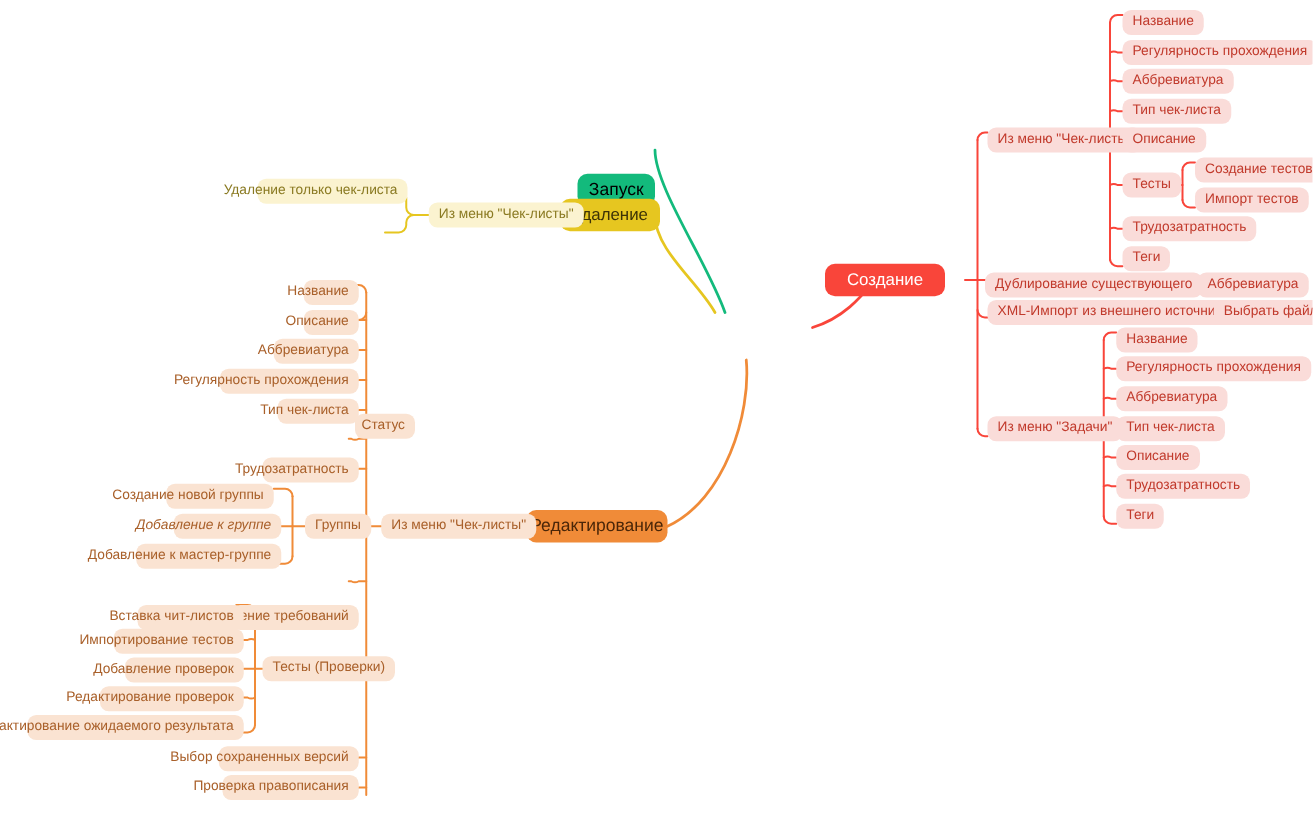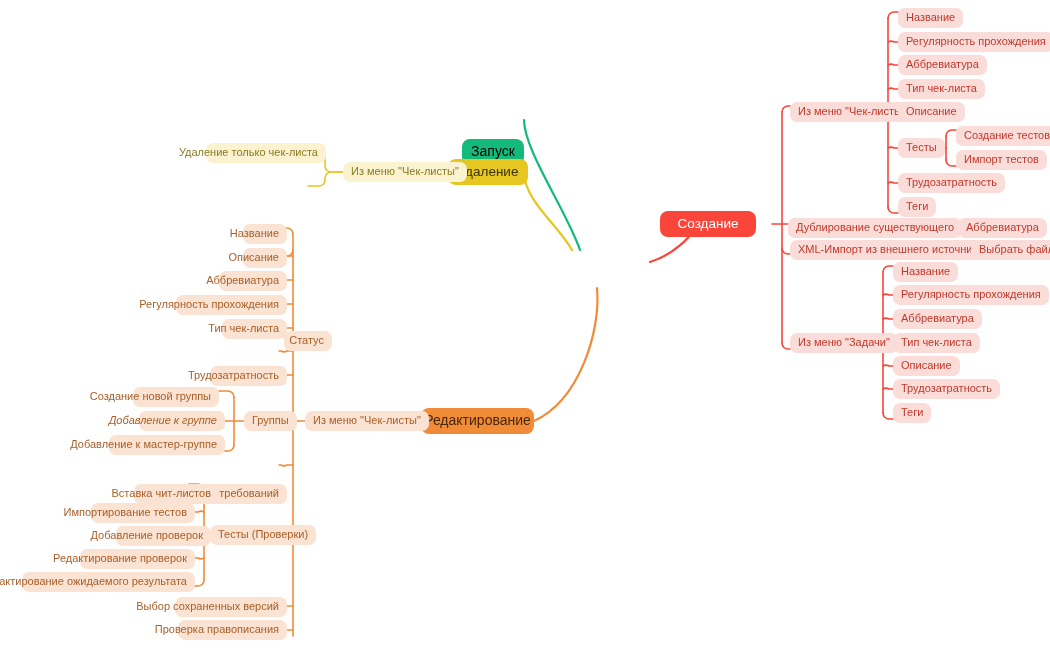--- a/index.html
+++ b/index.html
@@ -145,23 +145,23 @@
   <div class="node p-orange al-r" style="left:210px;top:366px;width:77px;height:20px;">Трудозатратность</div>
 
   <div class="node p-orange al-l" style="left:244px;top:411px;height:20px;">Группы</div>
   <div class="node p-orange al-r" style="left:133px;top:387px;width:86px;height:20px;">Создание новой группы</div>
   <div class="node p-orange al-r" style="left:139px;top:411px;width:86px;height:20px;font-style:italic;">Добавление к группе</div>
   <div class="node p-orange al-r" style="left:109px;top:435px;width:116px;height:20px;">Добавление к мастер-группе</div>
 
   <div class="node p-orange al-r" style="left:185px;top:484px;width:102px;height:20px;">Добавление требований</div>
 
   <div class="node p-orange al-l" style="left:210px;top:525px;height:20px;text-align:right;">Тесты (Проверки)</div>
-  <div class="node p-orange al-r" style="left:110px;top:484px;width:85px;height:20px;margin-left:24px;">Вставка чит-листов</div>
+  <div class="node p-orange al-r" style="left:110px;top:484px;width:85px;height:20px;">Вставка чит-листов</div>
   <div class="node p-orange al-r" style="left:91px;top:503px;width:104px;height:20px;">Импортирование тестов</div>
-  <div class="node p-orange al-r" style="left:116px;top:526px;width:95px;height:20px;">Добавление проверок</div>
+  <div class="node p-orange al-r" style="left:100px;top:526px;width:95px;height:20px;">Добавление проверок</div>
   <div class="node p-orange al-r" style="left:80px;top:549px;width:115px;height:20px;">Редактирование проверок</div>
   <div class="node p-orange al-r" style="left:22px;top:572px;width:173px;height:20px;">Редактирование ожидаемого результата</div>
 
   <div class="node p-orange al-r" style="left:175px;top:597px;width:112px;height:20px;">Выбор сохраненных версий</div>
   <div class="node p-orange al-r" style="left:178px;top:620px;width:109px;height:20px;">Проверка правописания</div>
 
   <div class="node main-red" style="left:660px;top:211px;width:96px;height:26px;">Создание</div>
 
   <div class="node p-red al-l" style="left:790px;top:102px;height:20px;">Из меню "Чек-листы"</div>
   <div class="node p-red al-l" style="left:898px;top:8px;height:20px;">Название</div>

